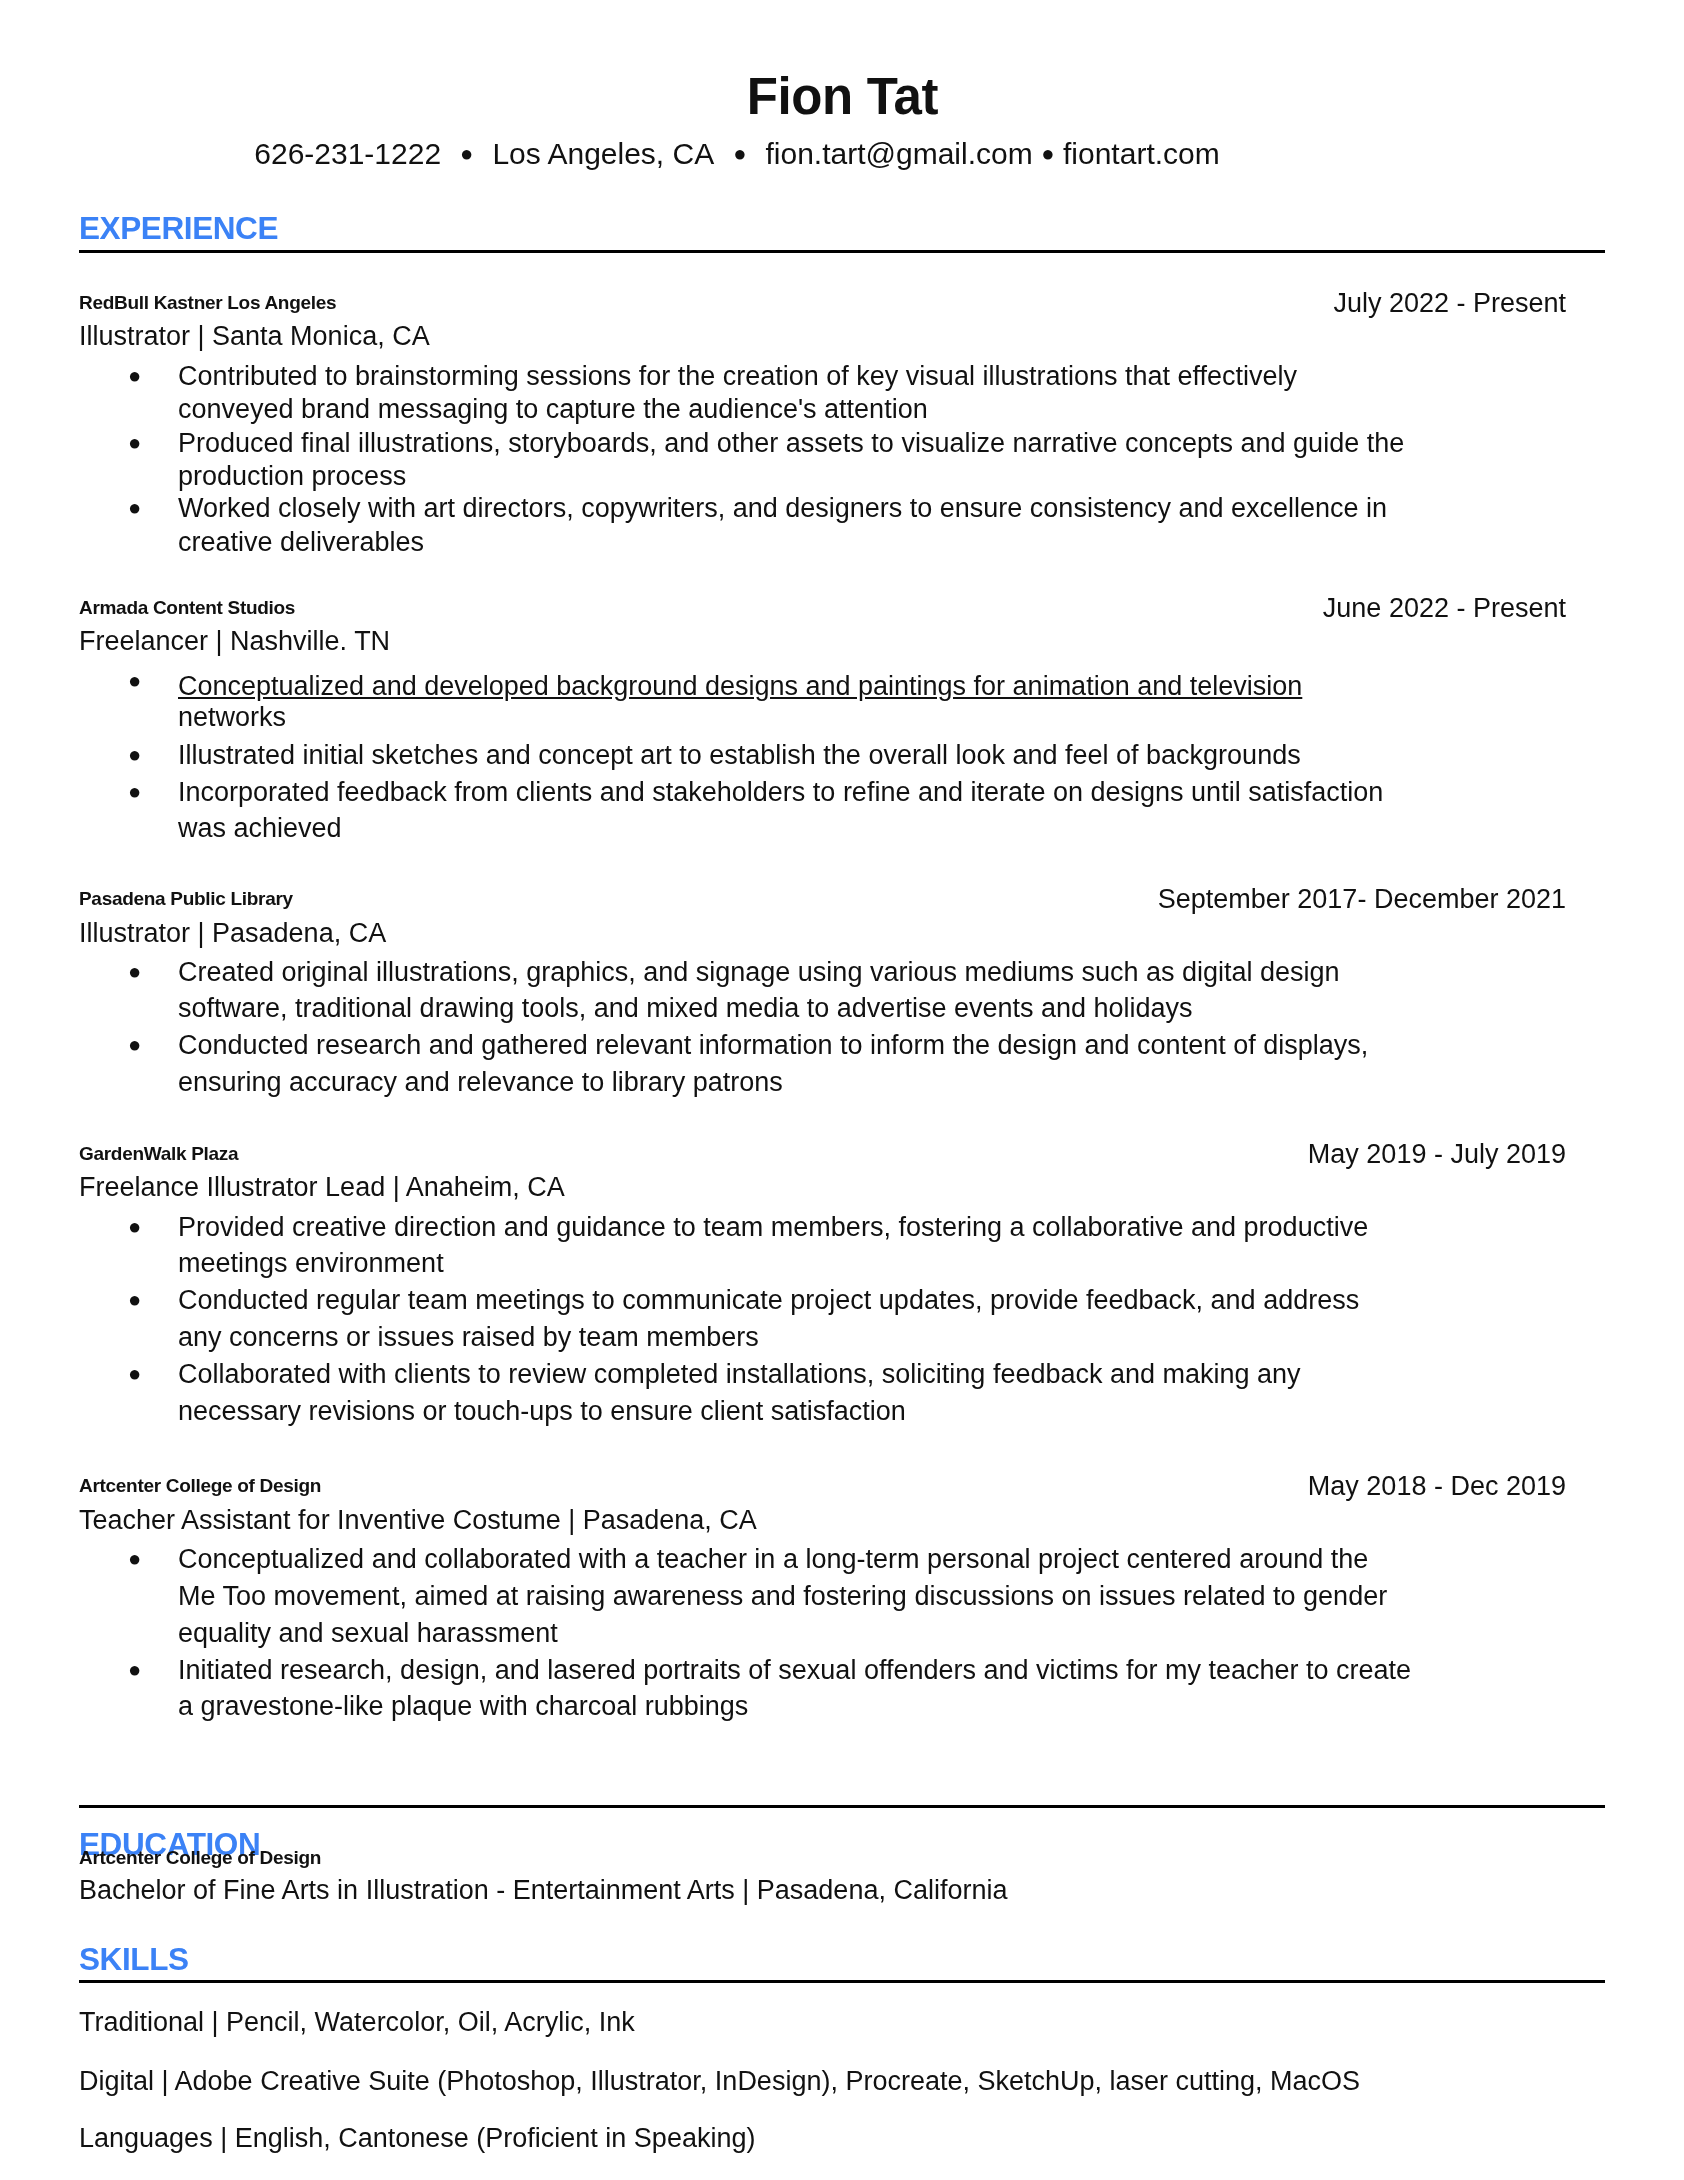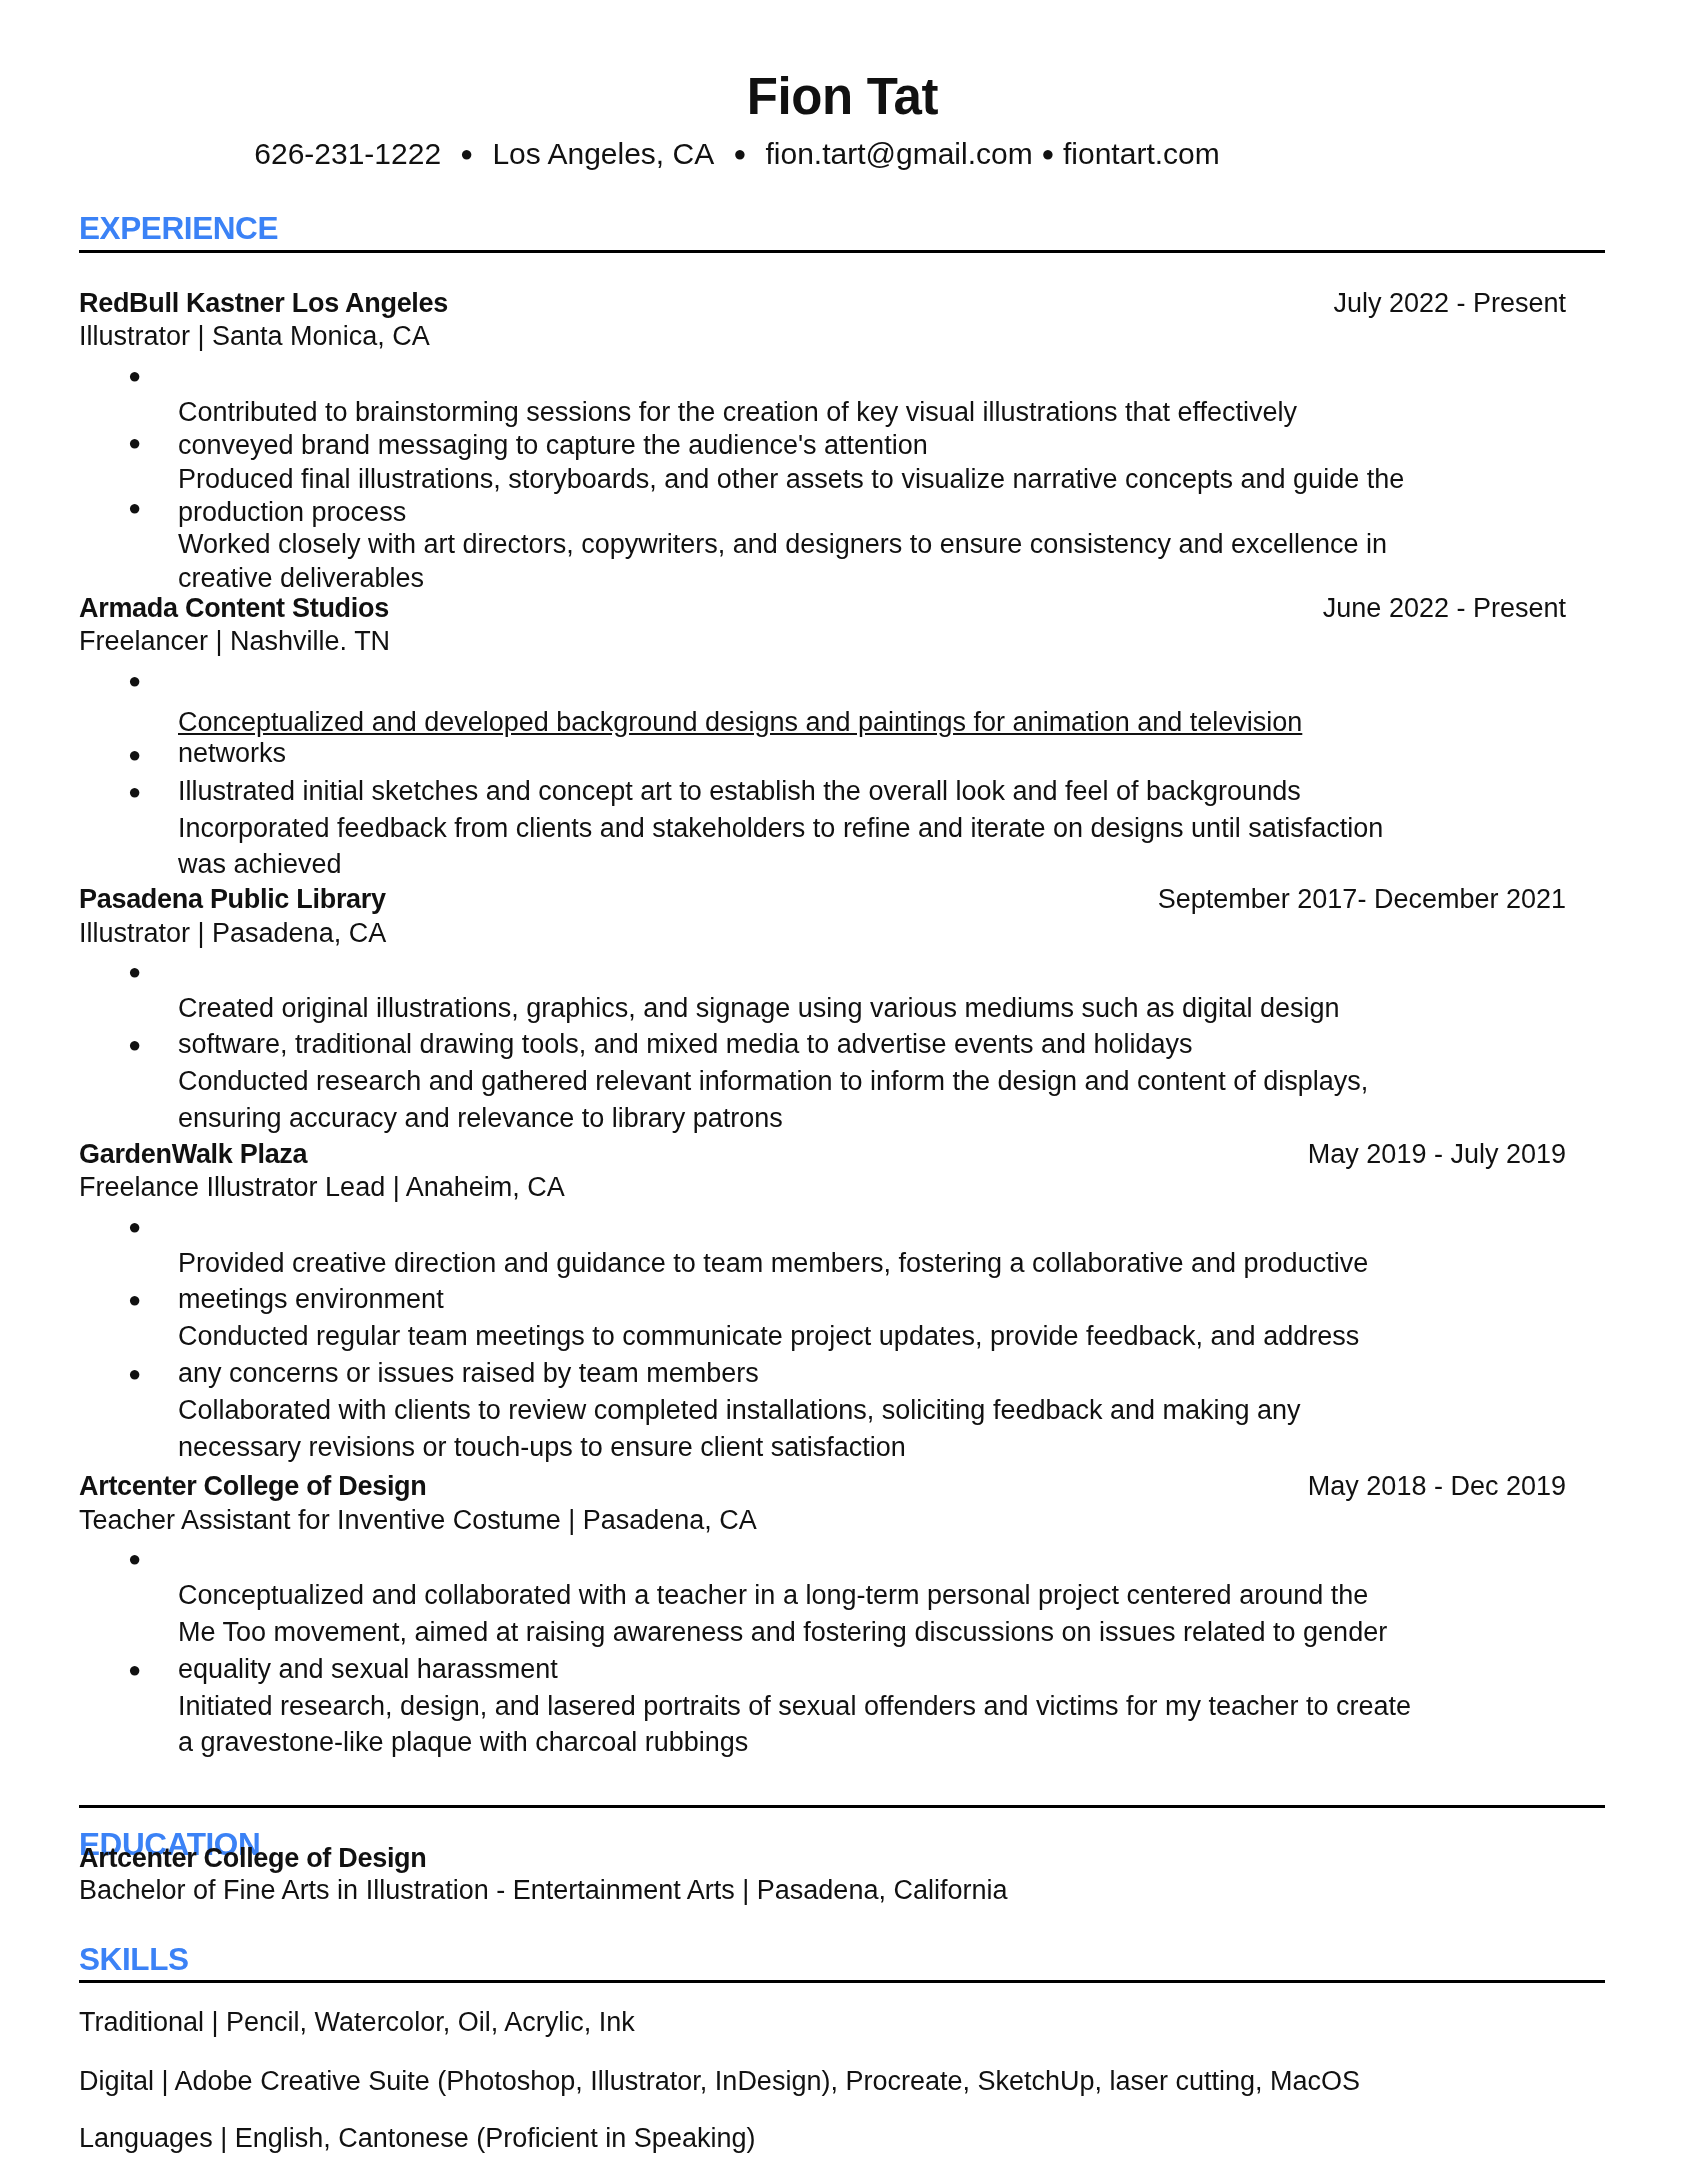--- a/index.html
+++ b/index.html
@@ -7,27 +7,27 @@
          font-family: "Liberation Sans", "DejaVu Sans", sans-serif; color: #111111; }
   .abs { position: absolute; white-space: nowrap; }
   .name { left: 0; width: 1685px; text-align: center; top: 66px; font-size: 51px;
           font-weight: 700; letter-spacing: -0.4px; line-height: 61px; }
   .contact { left: 0; width: 1474px; text-align: center; top: 135px; font-size: 30px; line-height: 37px; }
   .contact .sep { margin: 0 19px; font-size: 22px; position: relative; top: -2.6px; }
   .contact .sep.tight { margin: 0 8.5px; }
   .section-title { left: 79px; font-size: 31.5px; font-weight: 700; color: #3b82f6; line-height: 37px;
                    letter-spacing: -0.4px; }
   .rule { left: 79px; width: 1526px; height: 3.4px; background: #000000; }
-  .org { left: 79px; font-size: 27px; font-weight: 700; line-height: 34px; letter-spacing: -0.3px; }
+  .org { left: 79px; font-size: 19px; font-weight: 700; line-height: 34px; letter-spacing: -0.3px; }
   .date { right: 119px; font-size: 27px; line-height: 34px; text-align: right; }
   .role { left: 79px; font-size: 27px; line-height: 34px; }
   .bullet { left: 128px; font-size: 27px; line-height: 34px; }
   .bullet .dot { position: absolute; left: 0; top: 0; font-size: 22px; }
   .bullet .txt { position: absolute; left: 50px; width: 1431px; white-space: normal; }
-  .bullet .ln { display: block; white-space: nowrap; position: absolute; left: 0; margin-top: 36px; }
+  .bullet .ln { display: block; white-space: nowrap; position: absolute; left: 0; }
   .skill { left: 79px; font-size: 27px; line-height: 34px; }
 </style>
 </head>
 <body>
 
 <div class="abs name">Fion Tat</div>
 <div class="abs contact">
   <span>626-231-1222</span><span class="sep">●</span><span>Los Angeles, CA</span><span class="sep">●</span><span>fion.tart@gmail.com</span><span class="sep tight">●</span><span>fiontart.com</span>
 </div>
 

